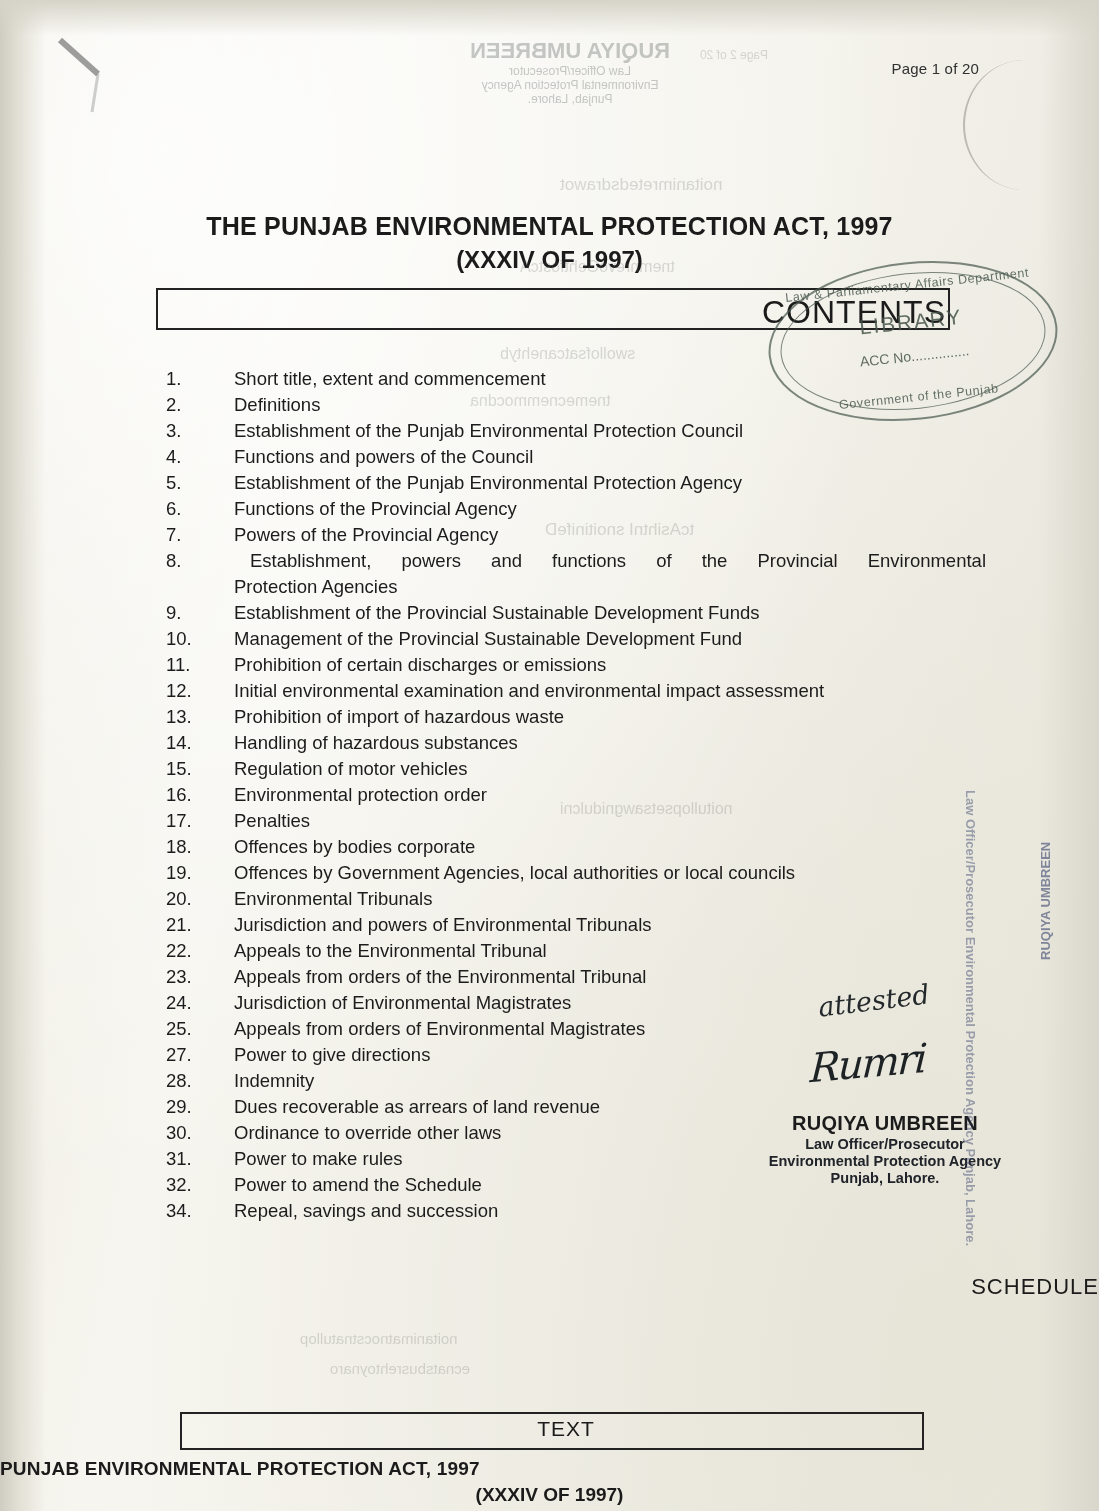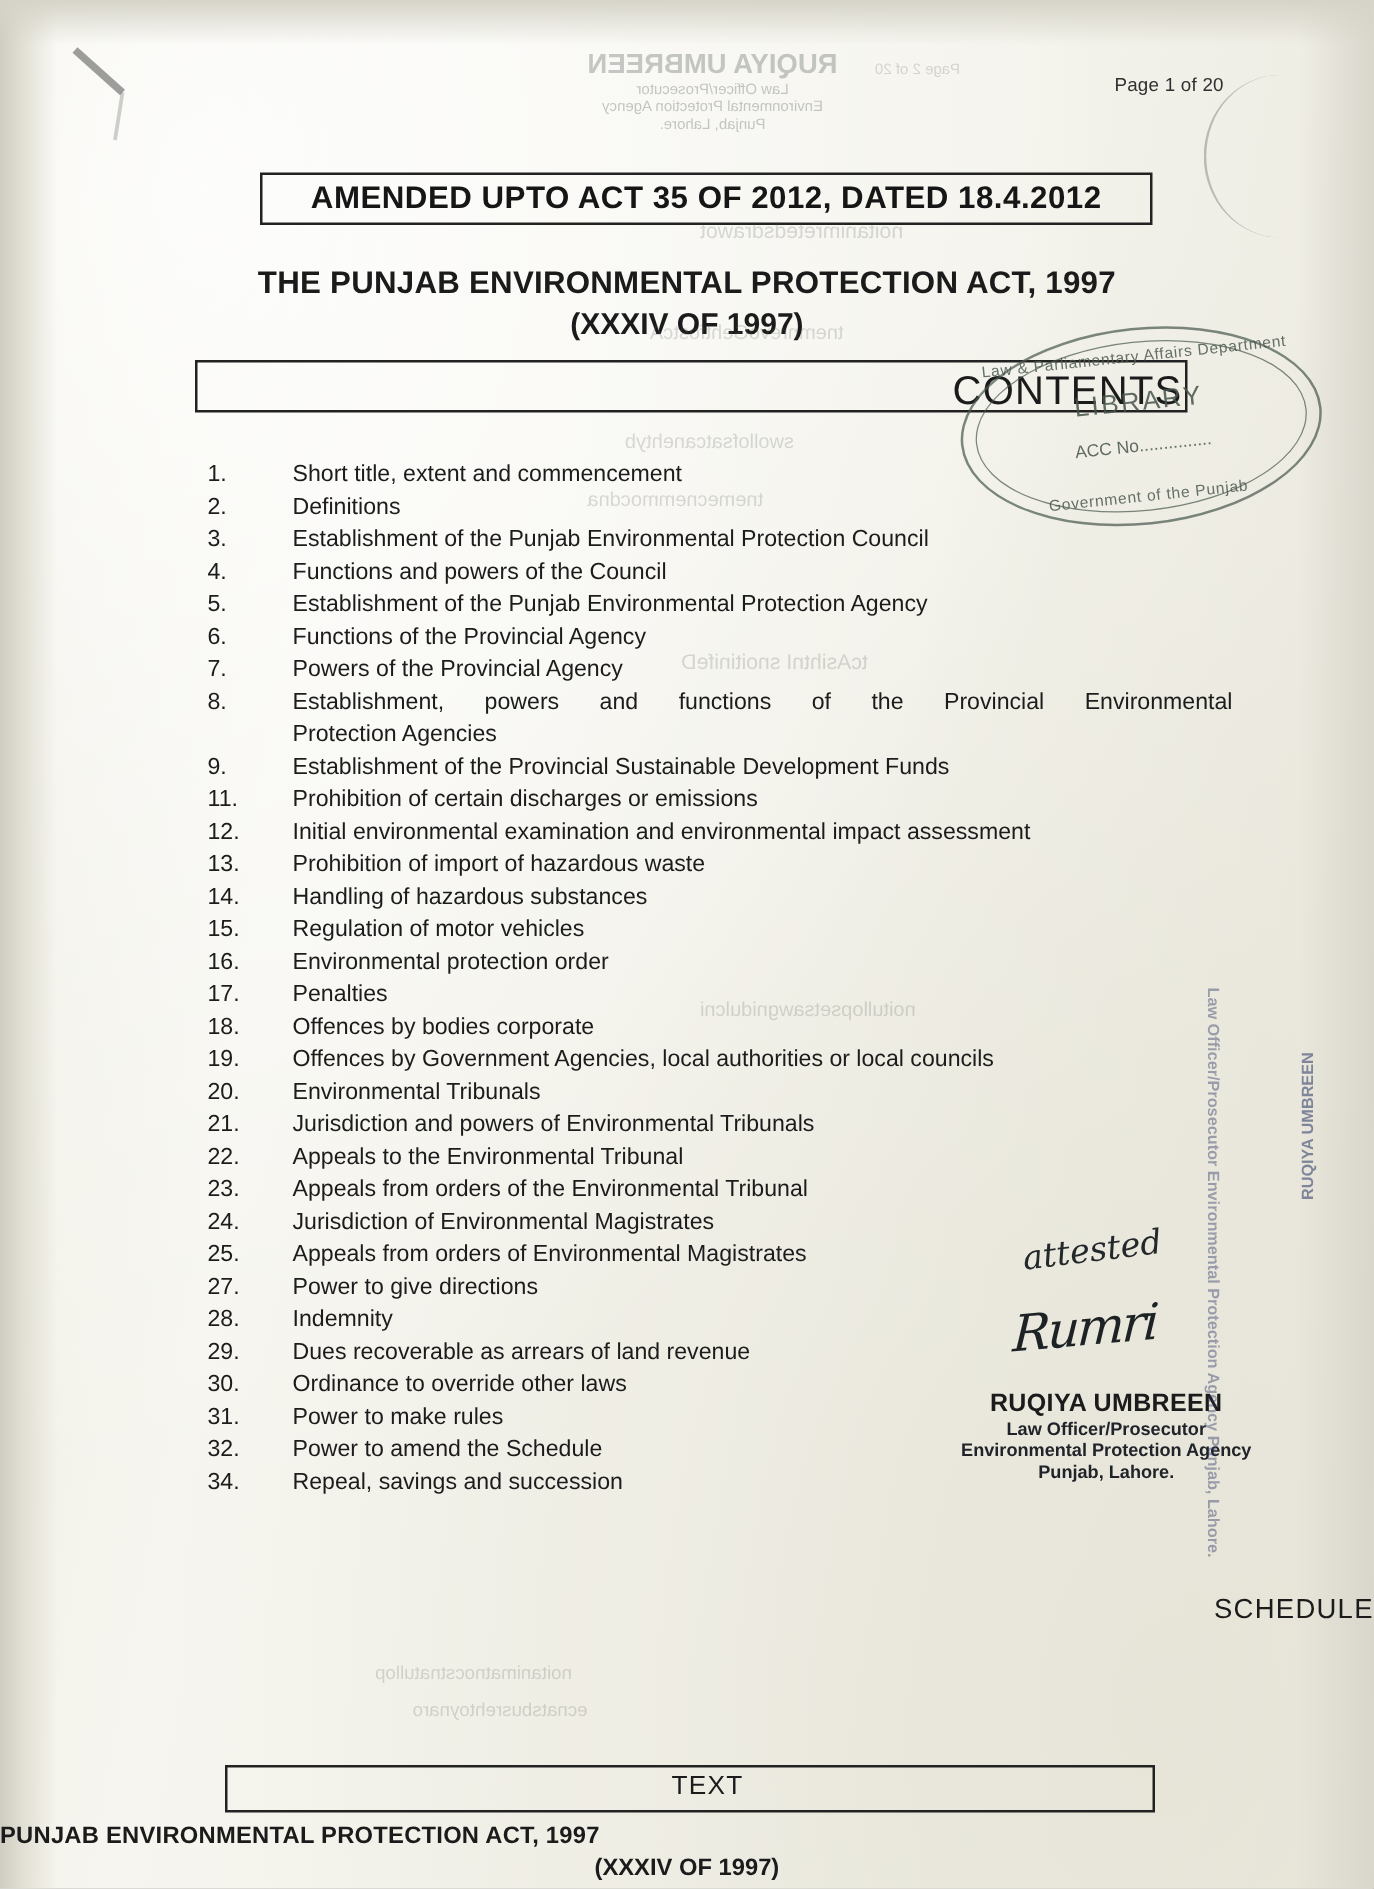--- a/index.html
+++ b/index.html
@@ -136,20 +136,21 @@
     text-align: left;
     padding-left: 6px;
   }
   .toc-text {
     flex: 1 1 auto;
   }
   .toc-text.justify {
     text-align: justify;
     text-align-last: justify;
     padding-right: 4px;
+    margin-left: 16px;
   }
 
   .schedule {
     position: absolute;
     left: 0; right: 0;
     top: 1274px;
     text-align: right;
     font-size: 22px;
     letter-spacing: 1px;
   }
@@ -355,21 +356,20 @@
   <div class="hdr-ghost">
     <div class="g1">RUQIYA UMBREEN</div>
     <div class="g2">Law Officer/Prosecutor</div>
     <div class="g2">Environmental Protection Agency</div>
     <div class="g2">Punjab, Lahore.</div>
   </div>
   <div class="ghost" style="left:700px; top:48px; font-size:12px;">Page 2 of 20</div>
 
   <div class="pageno">Page 1 of 20</div>
 
-  <div class="banner">AMENDED UPTO ACT 35 OF 2012, DATED 18.4.2012</div>
 
   <div class="title1">THE PUNJAB ENVIRONMENTAL PROTECTION ACT, 1997</div>
   <div class="title2">(XXXIV OF 1997)</div>
 
   <div class="contents-box"></div>
   <div class="contents-label">CONTENTS</div>
 
   <div class="toc">
     <div class="toc-row">
         <span class="toc-num">1.</span>
@@ -403,20 +403,24 @@
         <span class="toc-num">8.</span>
         <span class="toc-text justify">Establishment, powers and functions of the Provincial Environmental</span>
       </div>
     <div class="toc-row">
         <span class="toc-num"></span>
         <span class="toc-text">Protection Agencies</span>
       </div>
     <div class="toc-row">
         <span class="toc-num">9.</span>
         <span class="toc-text">Establishment of the Provincial Sustainable Development Funds</span>
+      </div>
+    <div class="toc-row">
+        <span class="toc-num">10.</span>
+        <span class="toc-text">Management of the Provincial Sustainable Development Fund</span>
       </div>
     <div class="toc-row">
         <span class="toc-num">11.</span>
         <span class="toc-text">Prohibition of certain discharges or emissions</span>
       </div>
     <div class="toc-row">
         <span class="toc-num">12.</span>
         <span class="toc-text">Initial environmental examination and environmental impact assessment</span>
       </div>
     <div class="toc-row">

